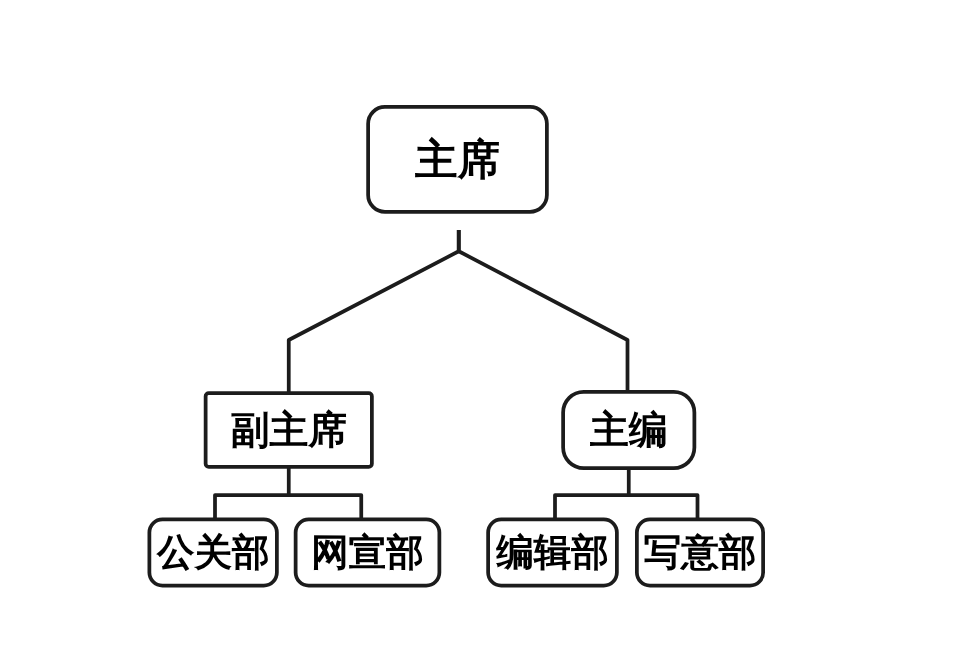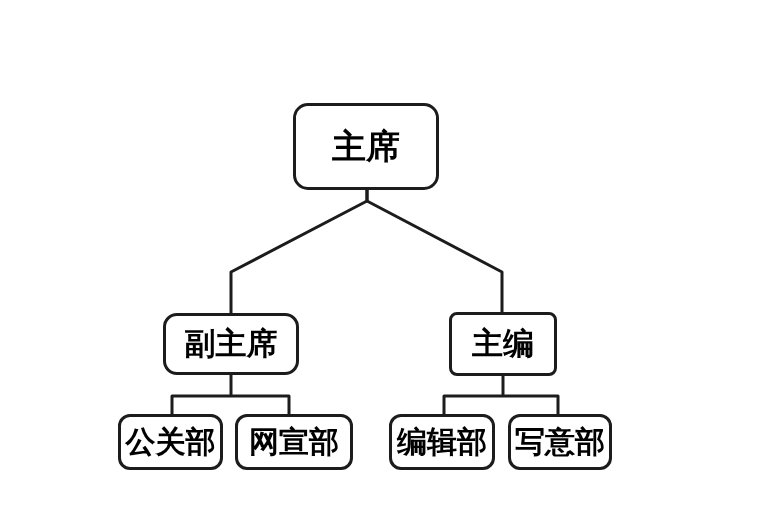--- a/index.html
+++ b/index.html
@@ -28,35 +28,35 @@
     border: 3px solid #1c1c1c;
     background: #ffffff;
     display: flex;
     align-items: center;
     justify-content: center;
     color: #000000;
     font-weight: bold;
     white-space: nowrap;
   }
   .node-chairman {
-    left: 293px; top: 103px;
+    left: 293px; top: 84px;
     width: 146px; height: 87px;
     border-radius: 15px;
     font-size: 34px;
   }
   .node-vice-chairman {
     left: 163px; top: 313px;
     width: 136px; height: 62px;
-    border-radius: 14px;
+    border-radius: 4px;
     font-size: 31px;
   }
   .node-chief-editor {
     left: 449px; top: 312px;
     width: 108px; height: 64px;
-    border-radius: 8px;
+    border-radius: 18px;
     font-size: 31px;
   }
   .node-bottom {
     top: 414px;
     height: 56px;
     border-radius: 12px;
     font-size: 30px;
     align-items: center;
   }
   .node-pr-dept        { left: 118px; width: 105px; }

